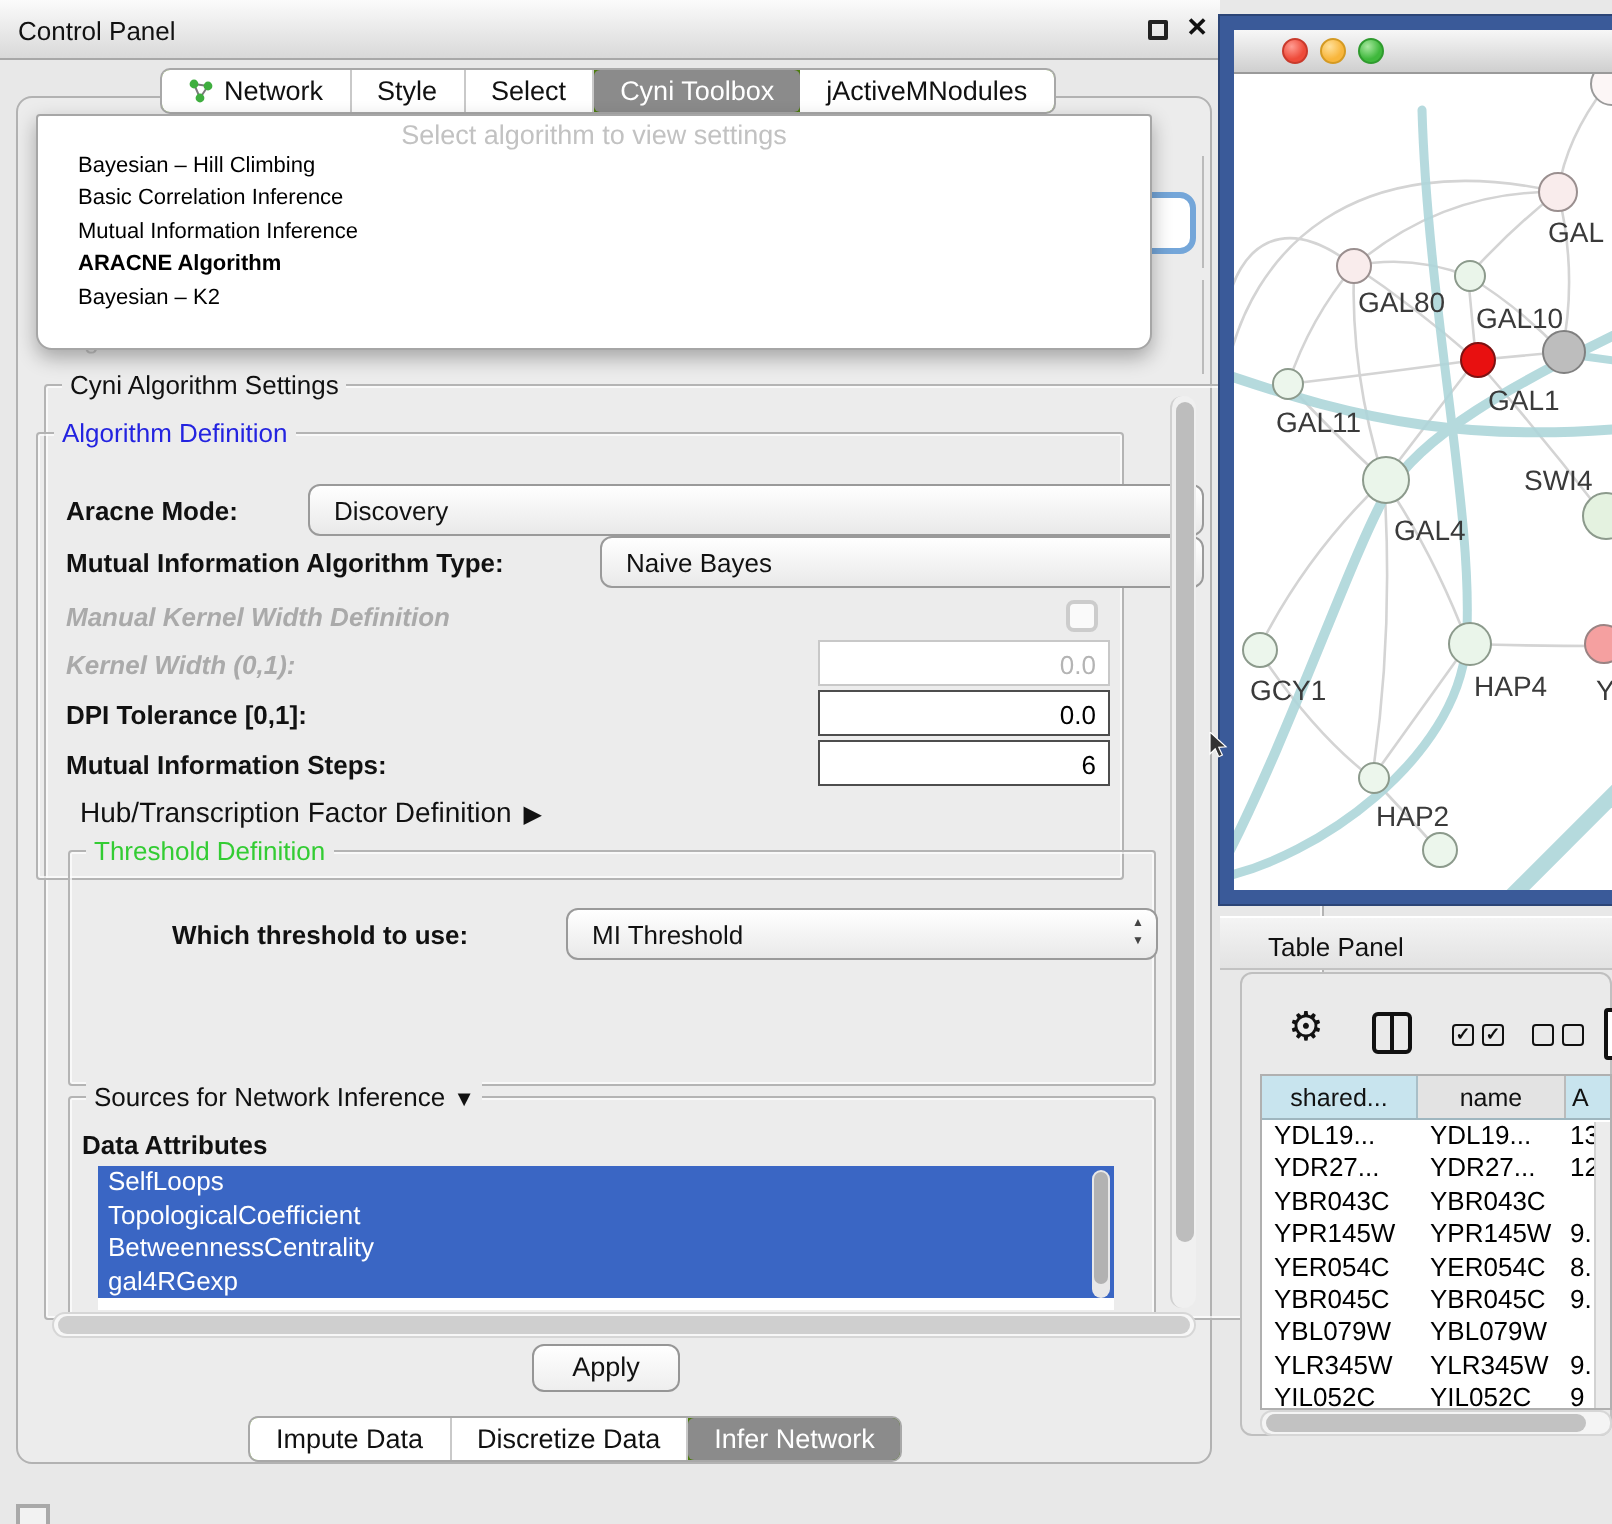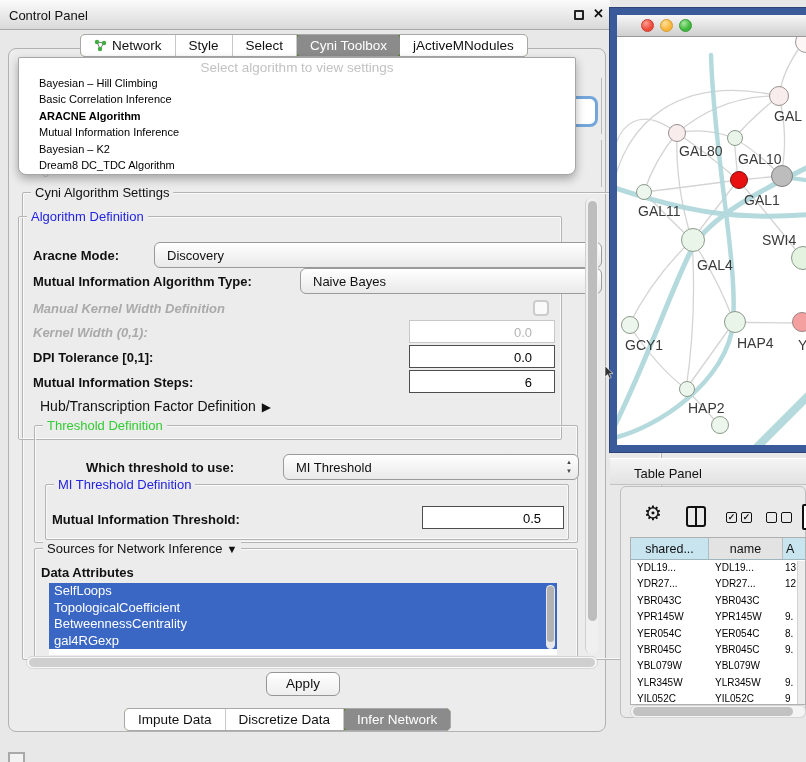--- a/index.html
+++ b/index.html
@@ -53,21 +53,21 @@
     border-left:1px solid #d0d0d0; border-radius:6px; z-index:3; }
   .v-scroll .thumb { position:absolute; left:2px; top:3px; width:9px; height:92%; background:#bdbdbd; border-radius:5px; }
 
   .lbl { position:absolute; font-weight:bold; font-size:13px; color:#111; white-space:nowrap; }
   .lbl.dis { color:#aaa;font-style:italic; }
   .combo { position:absolute; height:26px; background:linear-gradient(#ffffff,#e9e9e9);
     border:1px solid #9a9a9a; border-radius:6px; font-size:13px; color:#111;margin-left:47px; }
   .combo .val { position:absolute; left:12px; top:5px; }
   .combo .stepper { position:absolute; right:6px; top:3px; font-size:6px; color:#444; line-height:9px; text-align:center; }
   .field { position:absolute; height:23px; background:#fff; border:1px solid #4d4d4d;
-    text-align:right; padding:4px 22px 0 0; font-size:13px; color:#000; }
+    text-align:right; padding:4px 6px 0 0; font-size:13px; color:#000; }
   .field.dis { border:1px solid #c8c8c8; color:#b4b4b4; }
   .checkbox { position:absolute; width:16px; height:16px; border:2px solid #cccccc; border-radius:4px; background:#fafafa; }
 
   .hub-row { position:absolute; left:40px; top:398px; font-size:14px; color:#111; }
   .tri-right { font-size:12px; margin-left:6px; }
   .tri-down { font-size:11px; margin-left:4px; }
 
   .attr-list { position:absolute; left:14px; top:34px; width:508px; height:72px; background:#fff; overflow:hidden; }
   .attr-item { height:16.5px; line-height:16.5px; background:#3a66c4; color:#fff; font-size:13px; padding-left:5px; }
   .attr-scroll { position:absolute; right:2px; top:2px; width:9px; height:64px; background:#e8e8e8; border-radius:5px; }
@@ -113,21 +113,21 @@
     font-size:9px; line-height:9px; text-align:center; color:#111; font-weight:bold; }
   .ico-doc { position:absolute; left:172px; top:0px; width:16px; height:26px; border:2px solid #111; border-radius:2px; background:#fff; }
 
   .tbl { position:absolute; left:630px; top:537px; width:176px; height:168px; background:#fff;
     border:1px solid #b0b0b0; overflow:hidden; }
   .tbl-header { display:flex; height:22px; border-bottom:1px solid #9fb6bf; }
   .th { font-size:12.5px; text-align:center; padding-top:4px; border-right:1px solid #a9bfc8; color:#111; }
   .th-1 { width:78px; background:#c8e4ee; }
   .th-2 { width:74px; background:#e3e3e3; border-right:1px solid #bbb; }
   .th-3 { flex:1; background:#c8e4ee; border-right:none; text-align:left; padding-left:3px; }
-  .trow { display:flex; height:16.4px; line-height:16.4px; font-size:10px; color:#000; }
+  .trow { display:flex; height:16.4px; line-height:16.4px; font-size:13px; color:#000; }
   .td { white-space:nowrap; overflow:hidden; }
   .td-1 { width:78px; padding-left:6px; }
   .td-2 { width:74px; padding-left:6px; }
   .td-3 { flex:1; padding-left:2px; }
   .tbl-vscroll { position:absolute; right:0; top:23px; bottom:0; width:8px; background:#ececec; border-left:1px solid #d2d2d2; }
   .tp-hscroll { position:absolute; left:630px; top:705px; width:176px; height:13px; background:#f4f4f4;
     border:1px solid #d6d6d6; border-radius:6px; }
   .tp-hscroll .thumb { position:absolute; left:2px; top:1px; width:160px; height:9px; background:#c2c2c2; border-radius:5px; }
 </style>
 </head>
@@ -172,24 +172,23 @@
   <span class="ghost-text">gal-filtered sif default node</span>
   <div class="ghost-combo"></div>
   <div class="ghost-line-v" style="top:78px;height:56px;"></div>
   <div class="ghost-line-v" style="top:140px;height:47px;"></div>
 
   <div class="popup">
     <div class="popup-prompt">Select algorithm to view settings</div>
     <div id="dd-items">
         <div class="dd-item">Bayesian – Hill Climbing</div>
         <div class="dd-item">Basic Correlation Inference</div>
+        <div class="dd-item">Mutual Information Inference</div>
         <div class="dd-item bold">ARACNE Algorithm</div>
-        <div class="dd-item">Mutual Information Inference</div>
         <div class="dd-item">Bayesian – K2</div>
-        <div class="dd-item">Dream8 DC_TDC Algorithm</div>
       </div>
   </div>
 
   <div class="group settings">
     <span class="group-title">Cyni Algorithm Settings</span>
   </div>
   <div class="v-scroll">
       <div class="thumb"></div>
     </div>
 
@@ -218,25 +217,20 @@
   <div class="hub-row">
     <span>Hub/Transcription Factor Definition</span><span class="tri-right">▶</span>
   </div>
 
   <div class="group" style="left:34px;top:425px;width:544px;height:118px;">
     <span class="group-title gt-green">Threshold Definition</span>
     <span class="lbl" style="left:51px;top:34px;">Which threshold to use:</span>
     <div class="combo" style="left:201px;top:28px;width:296px;">
       <span class="val">MI Threshold</span>
       <span class="stepper">▲<br>▼</span>
-    </div>
-    <div class="group" style="left:10px;top:58px;width:524px;height:56px;">
-      <span class="group-title gt-blue">MI Threshold Definition</span>
-      <span class="lbl" style="left:6px;top:27px;">Mutual Information Threshold:</span>
-      <div class="field" style="left:376px;top:21px;width:142px;">0.5</div>
     </div>
   </div>
 
   <div class="group" style="left:34px;top:548px;width:544px;height:112px;">
     <span class="group-title">
       <span>Sources for Network Inference</span><span class="tri-down">▼</span>
     </span>
     <span class="lbl" style="left:6px;top:16px;">Data Attributes</span>
     <div class="attr-list">
       <div id="attr-items">

